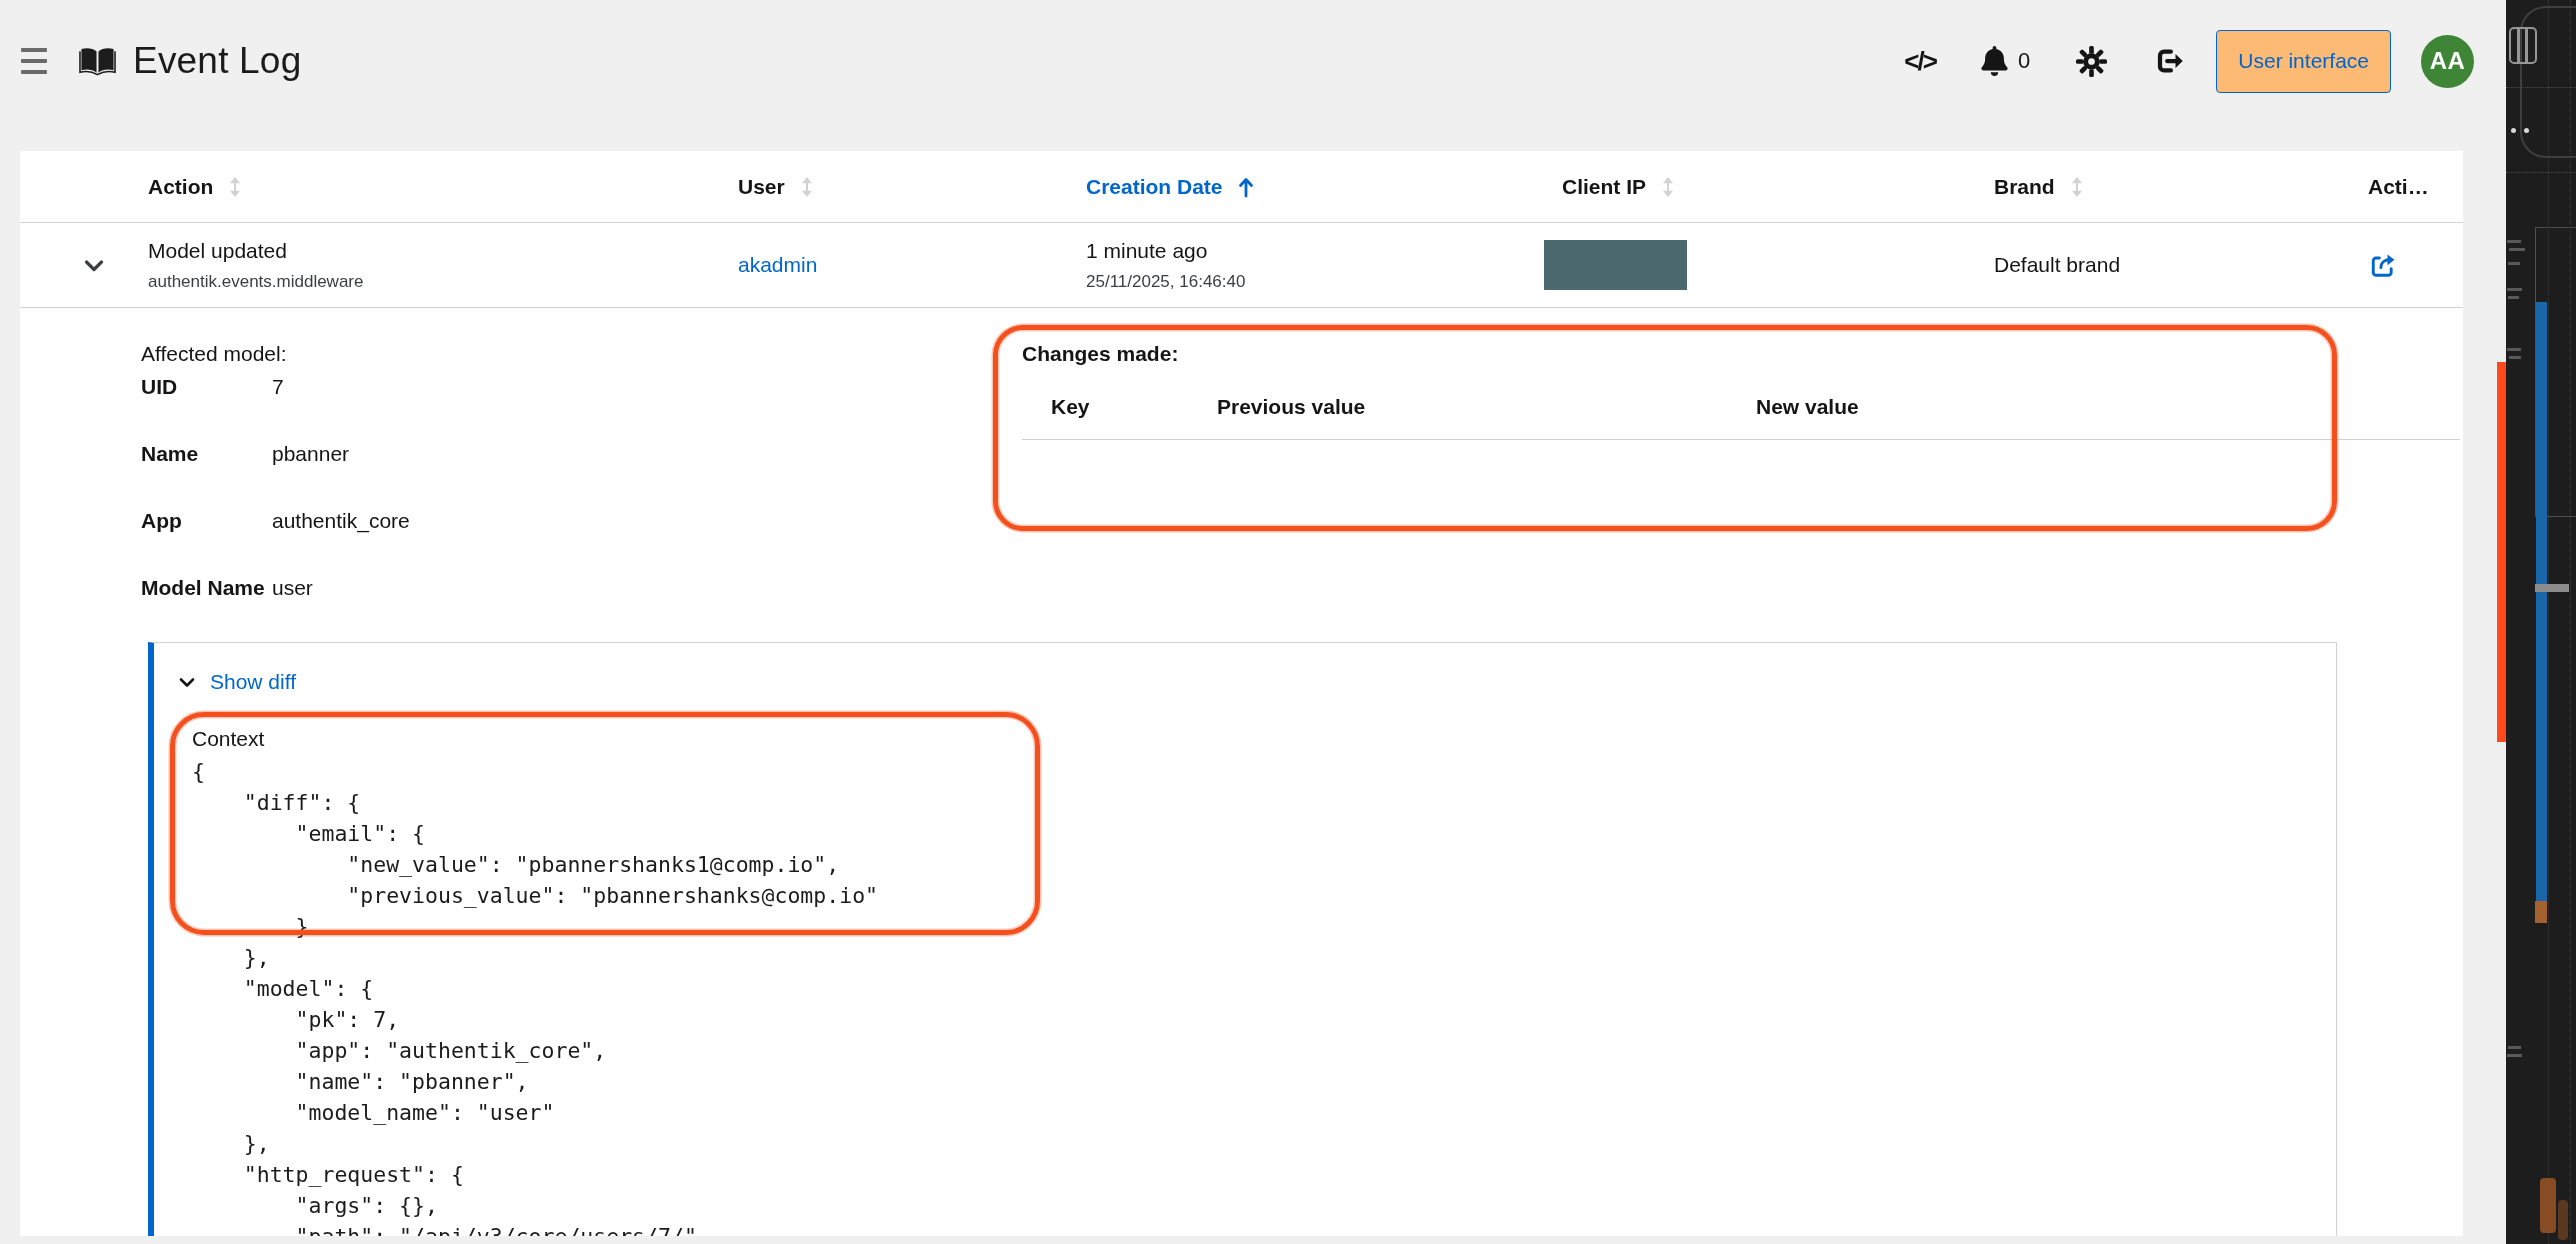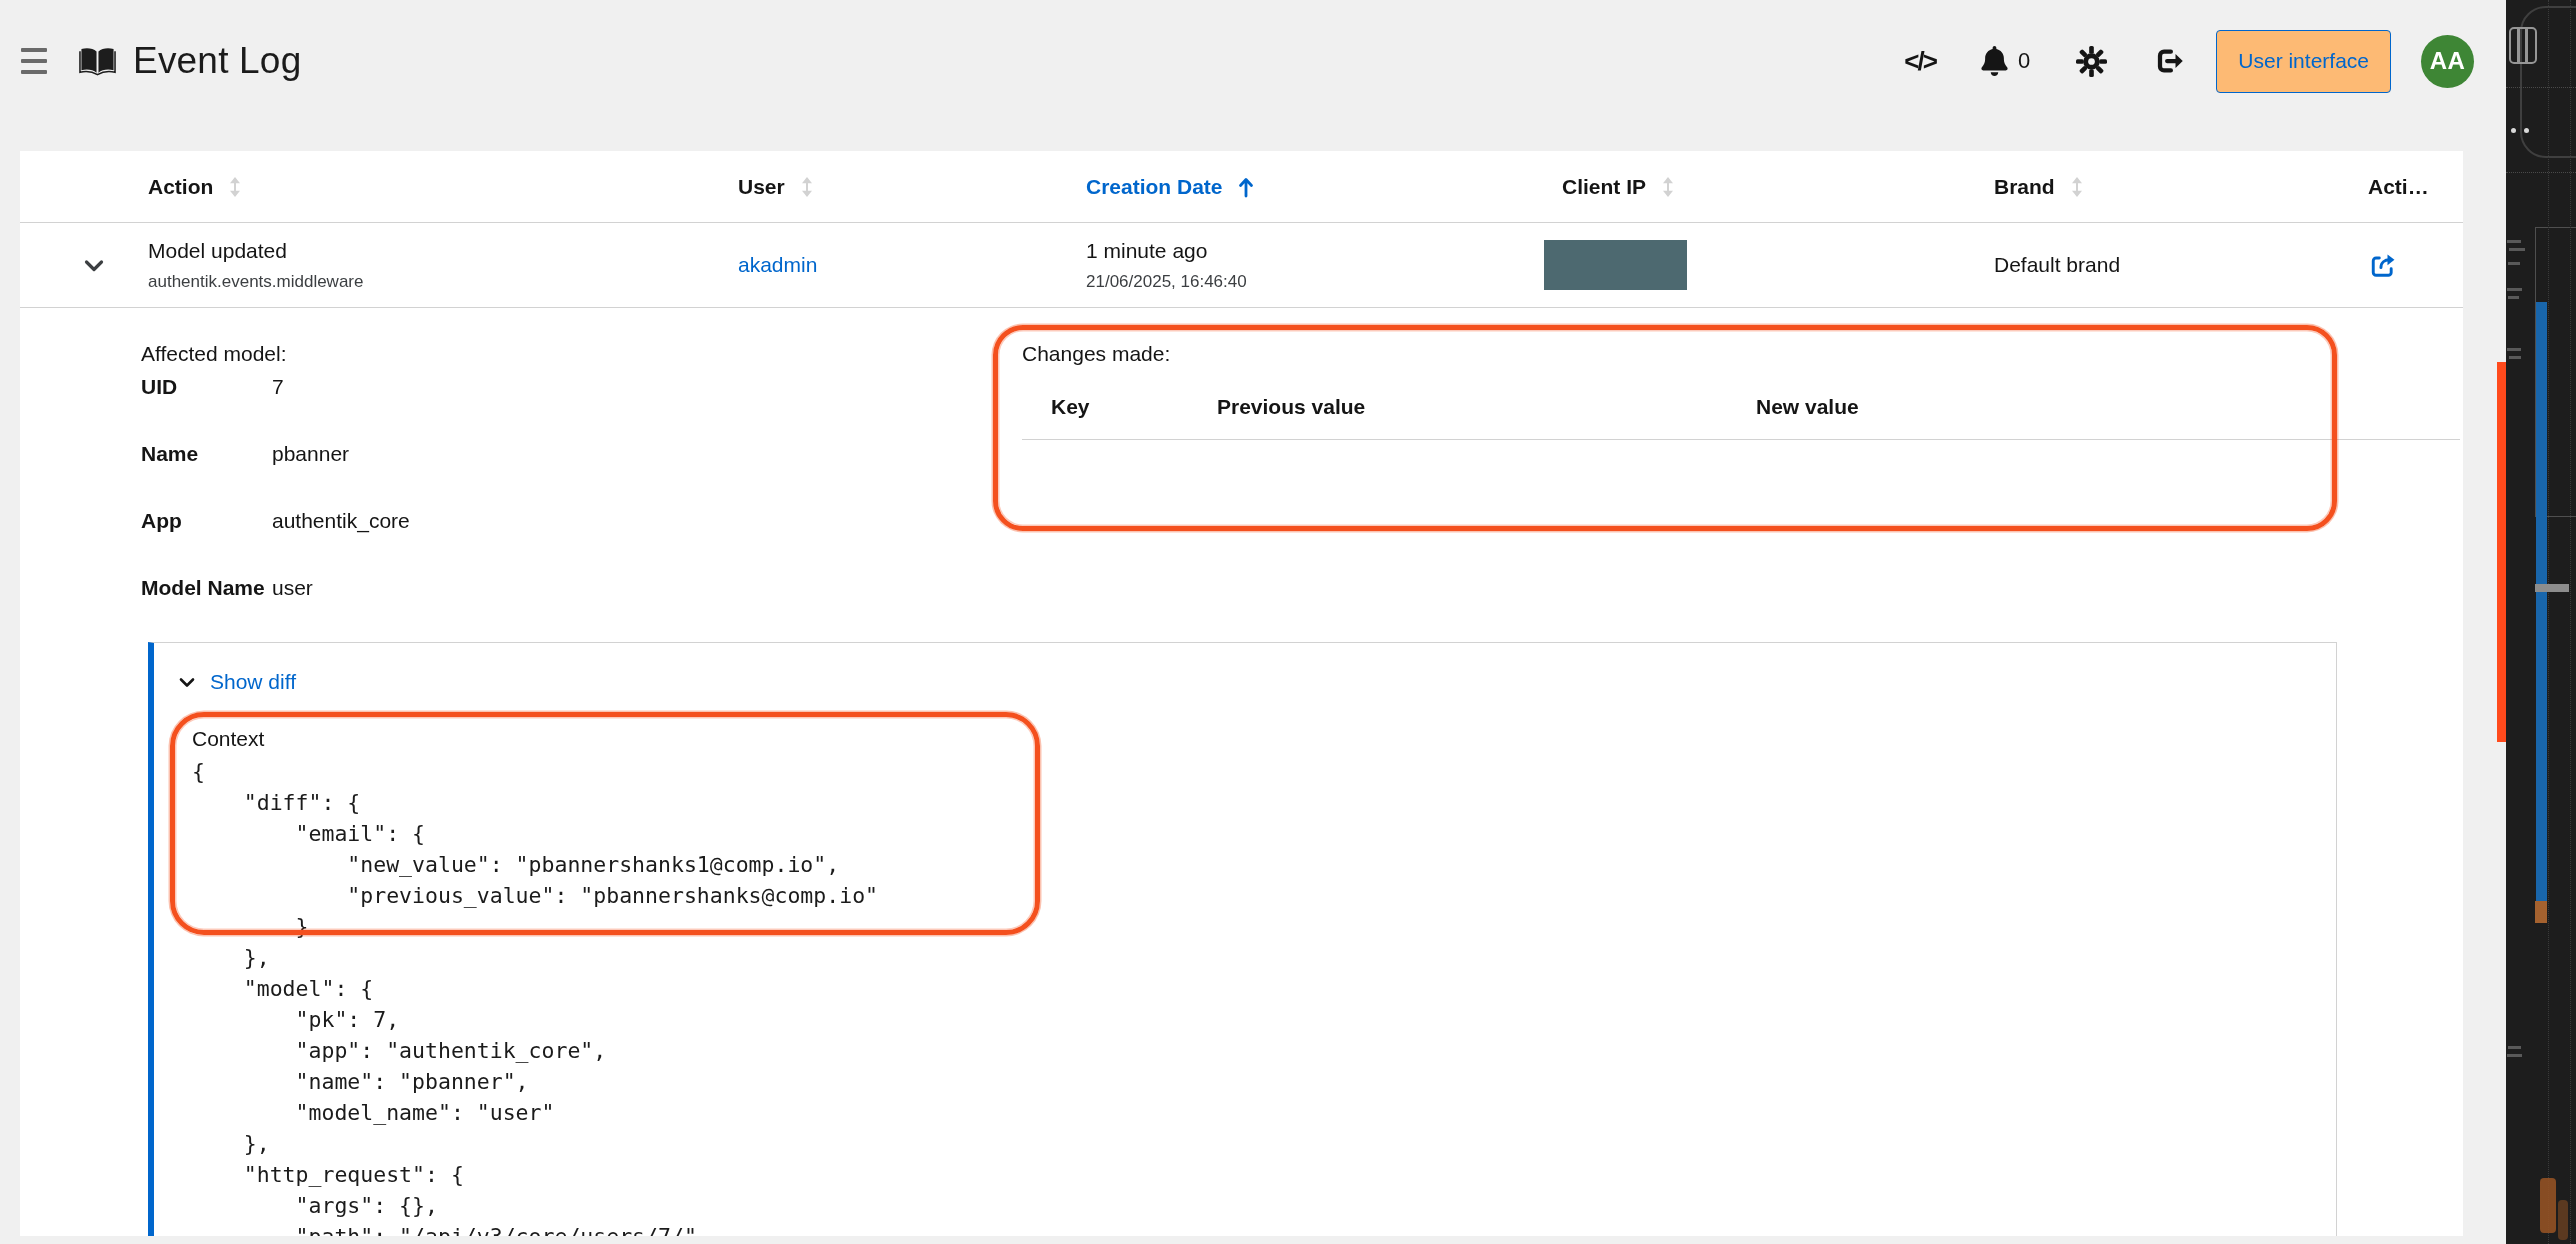--- a/index.html
+++ b/index.html
@@ -53,21 +53,21 @@
   .cell-2line .l2{font-size:17px;line-height:22px;margin-top:7px;color:var(--text2);}
   .link{color:var(--accent);font-size:21px;text-decoration:none;cursor:pointer;}
   .redaction{width:143px;height:50px;background:var(--redaction);margin-left:-18px;}
   .brand-cell{font-size:21px;}
   
   .affected{position:absolute;left:121px;top:190px;font-size:21px;}
   .affected-title{line-height:26px;margin-bottom:9px;}
   .field-row{display:flex;line-height:21px;margin-bottom:46px;}
   .field-row .fl{width:131px;font-weight:700;}
   .changes{position:absolute;left:1002px;top:190px;width:1438px;font-size:21px;}
-  .changes-title{line-height:26px;}
+  .changes-title{line-height:26px;font-weight:bold;}
   .ch-head{display:grid;grid-template-columns:166px 539px auto;padding:28px 0 20px 29px;
     font-weight:700;border-bottom:1px solid var(--border);}
   .ch-row{display:grid;grid-template-columns:166px 539px auto;padding:16px 0 17px 29px;
     border-bottom:1px solid var(--border);
     font-family:"DejaVu Sans Mono","Liberation Mono",monospace;font-size:21px;}
   
   .expand-panel{position:absolute;left:128px;top:491px;width:2189px;height:648px;background:#fff;
     border:1px solid var(--border);border-left:6px solid var(--accent);}
   .show-less{position:absolute;left:25px;top:27px;display:flex;align-items:center;gap:15px;cursor:pointer;}
   .show-less span{color:var(--accent);font-size:21px;}
@@ -240,21 +240,21 @@
     </div>
     <div class="cell-2line">
       <div class="l1">Model updated</div>
       <div class="l2">authentik.events.middleware</div>
     </div>
     <div>
       <a class="link">akadmin</a>
     </div>
     <div class="cell-2line">
       <div class="l1">1 minute ago</div>
-      <div class="l2">21/06/2025, 16:46:40</div>
+      <div class="l2">25/11/2025, 16:46:40</div>
     </div>
     <div>
       <div class="redaction"></div>
     </div>
     <div class="brand-cell">Default brand</div>
     <div>
       <span>
         <svg width="28" height="27" viewBox="0 0 25 25">
           <path d="M10 5.5 H7 a2.6 2.6 0 0 0 -2.6 2.6 V19 a2.6 2.6 0 0 0 2.6 2.6 H18.4 a2.6 2.6 0 0 0 2.6 -2.6 V15.5" fill="none" stroke="#0066cc" stroke-width="2.7" stroke-linecap="round"></path>
           <path d="M11.5 14.5 C11.5 9.8 15 7.2 19.5 7.2" fill="none" stroke="#0066cc" stroke-width="2.7" stroke-linecap="round"></path>

